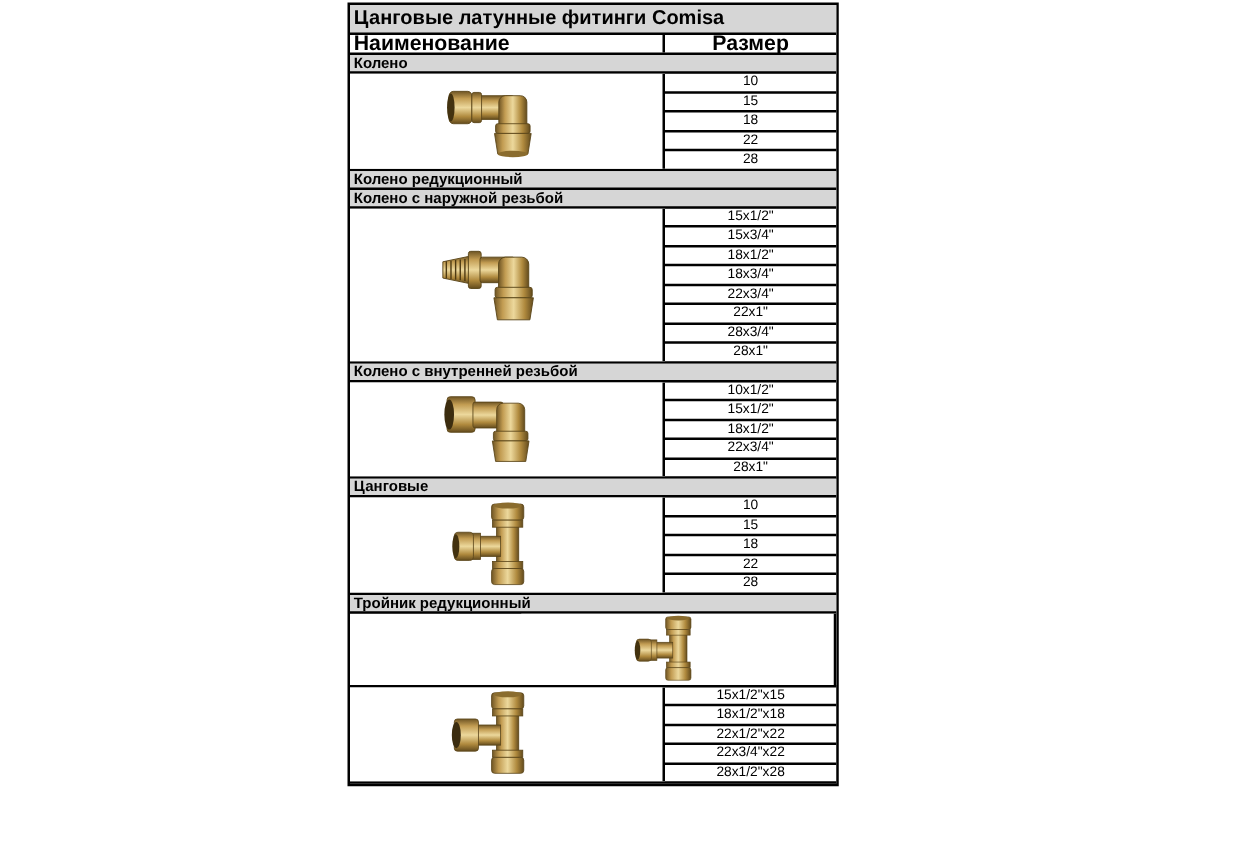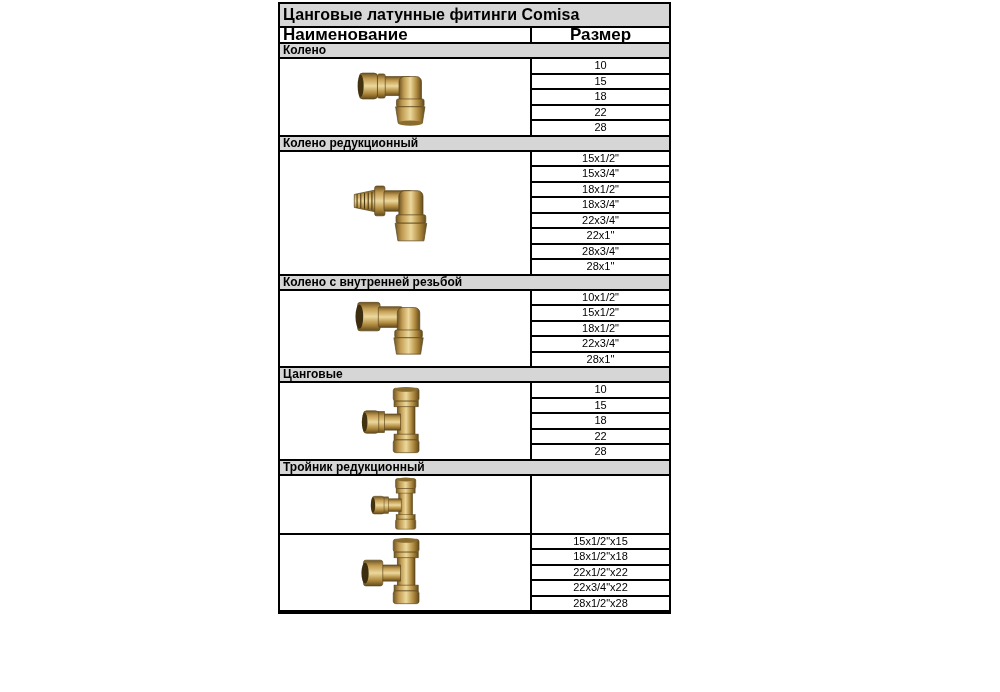--- a/index.html
+++ b/index.html
@@ -17,21 +17,21 @@
     padding:4px 3px; white-space:nowrap; overflow:hidden;
   }
   .colhead-row { display:flex; border-bottom:2px solid #000; height:14px; line-height:14px; font-size:17px; }
   .col-name { width:252px; box-sizing:border-box; border-right:2px solid #000; font-weight:bold; padding:0 3px; }
   .col-size { flex:1; text-align:center;font-weight:bold; }
   .section-header {
     height:13px; line-height:13px; background:#d6d6d6;
     border-bottom:2px solid #000; font-weight:bold; font-size:12px;
     padding:0 3px; white-space:nowrap; overflow:hidden;
   }
-  .section-body { display:flex; border-bottom:2px solid #000; align-items:stretch; }
+  .section-body { display:flex; border-bottom:2px solid #000; align-items:stretch;justify-content:flex-end; }
   .img-cell {
     width:252px; box-sizing:border-box; border-right:2px solid #000;
     display:flex; align-items:center; justify-content:center; overflow:hidden; background:#fff;
   }
   .img-cell svg { display:block; }
   .size-list { flex:1; display:flex; flex-direction:column; }
   .size-row {
     height:13.5px; line-height:13.5px; border-bottom:2px solid #000;
     text-align:center; font-size:11px; white-space:nowrap;
   }
@@ -92,20 +92,21 @@
               <div class="size-row">28</div>
             </div>
     </div>
   </div>
 
   <div class="section">
     <div class="section-header">Колено редукционный</div>
   </div>
 
   <div class="section">
+    <div class="section-header">Колено с наружной резьбой</div>
     <div class="section-body">
       <div class="img-cell">
               <svg viewBox="0 0 130 84" style="height: 78px;">
     <g stroke="#5a4519" stroke-width="0.8">
       <path d="M10 22 L34 17 L34 41 L10 36 Z" fill="url(#brV)"></path>
       <rect x="32" y="13" width="11" height="32" rx="2" fill="url(#brV)"></rect>
       <rect x="42" y="18" width="30" height="22" rx="2" fill="url(#brV)"></rect>
       <rect x="58" y="18" width="26" height="36" rx="6" fill="url(#brH)"></rect>
       <rect x="55" y="44" width="32" height="9" rx="2" fill="url(#brH)"></rect>
       <path d="M54 53 L88 53 L85 72 L57 72 Z" fill="url(#brH)"></path>

